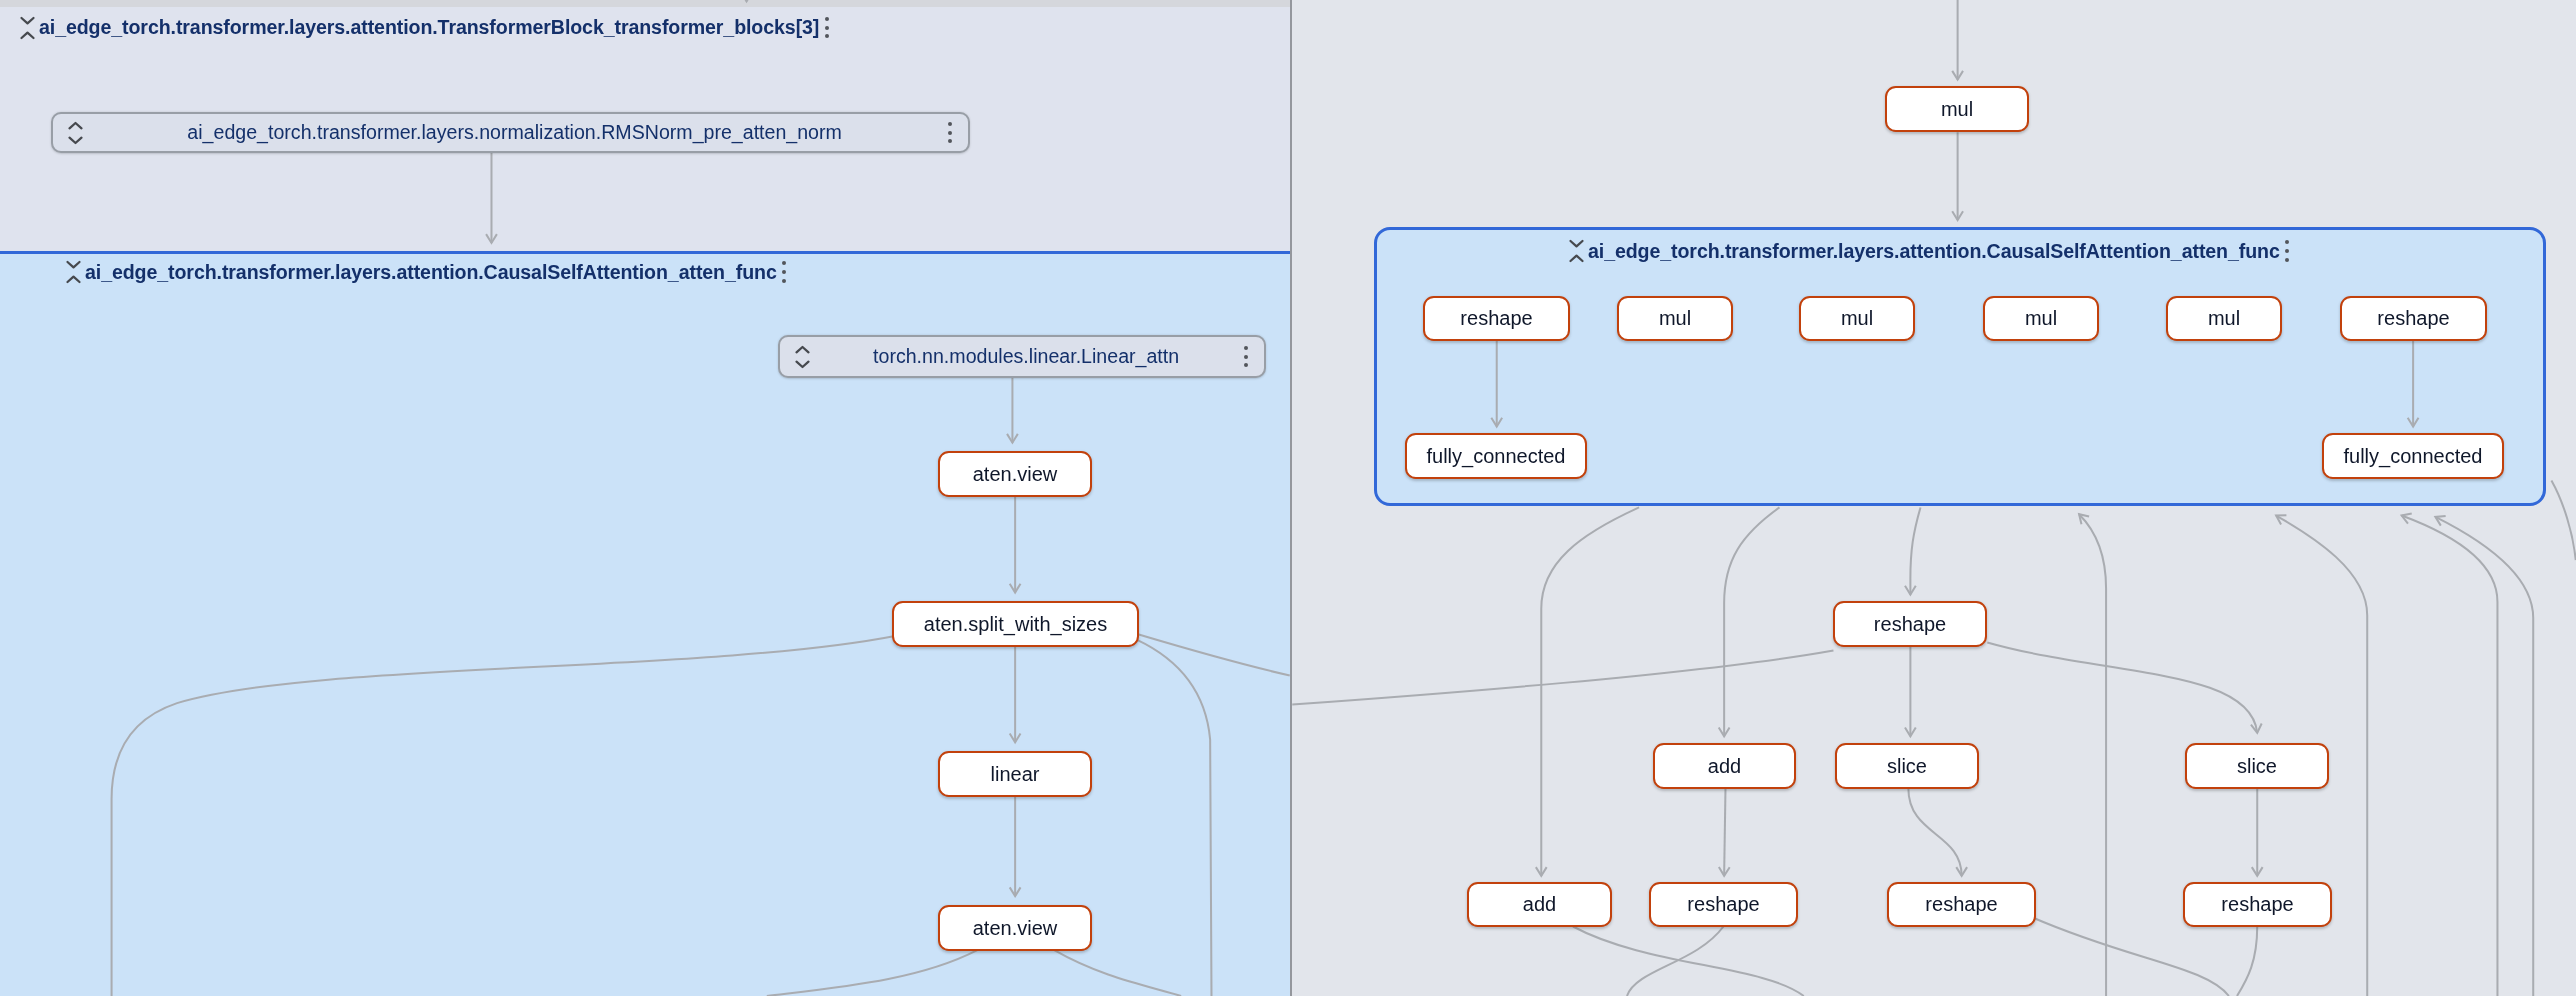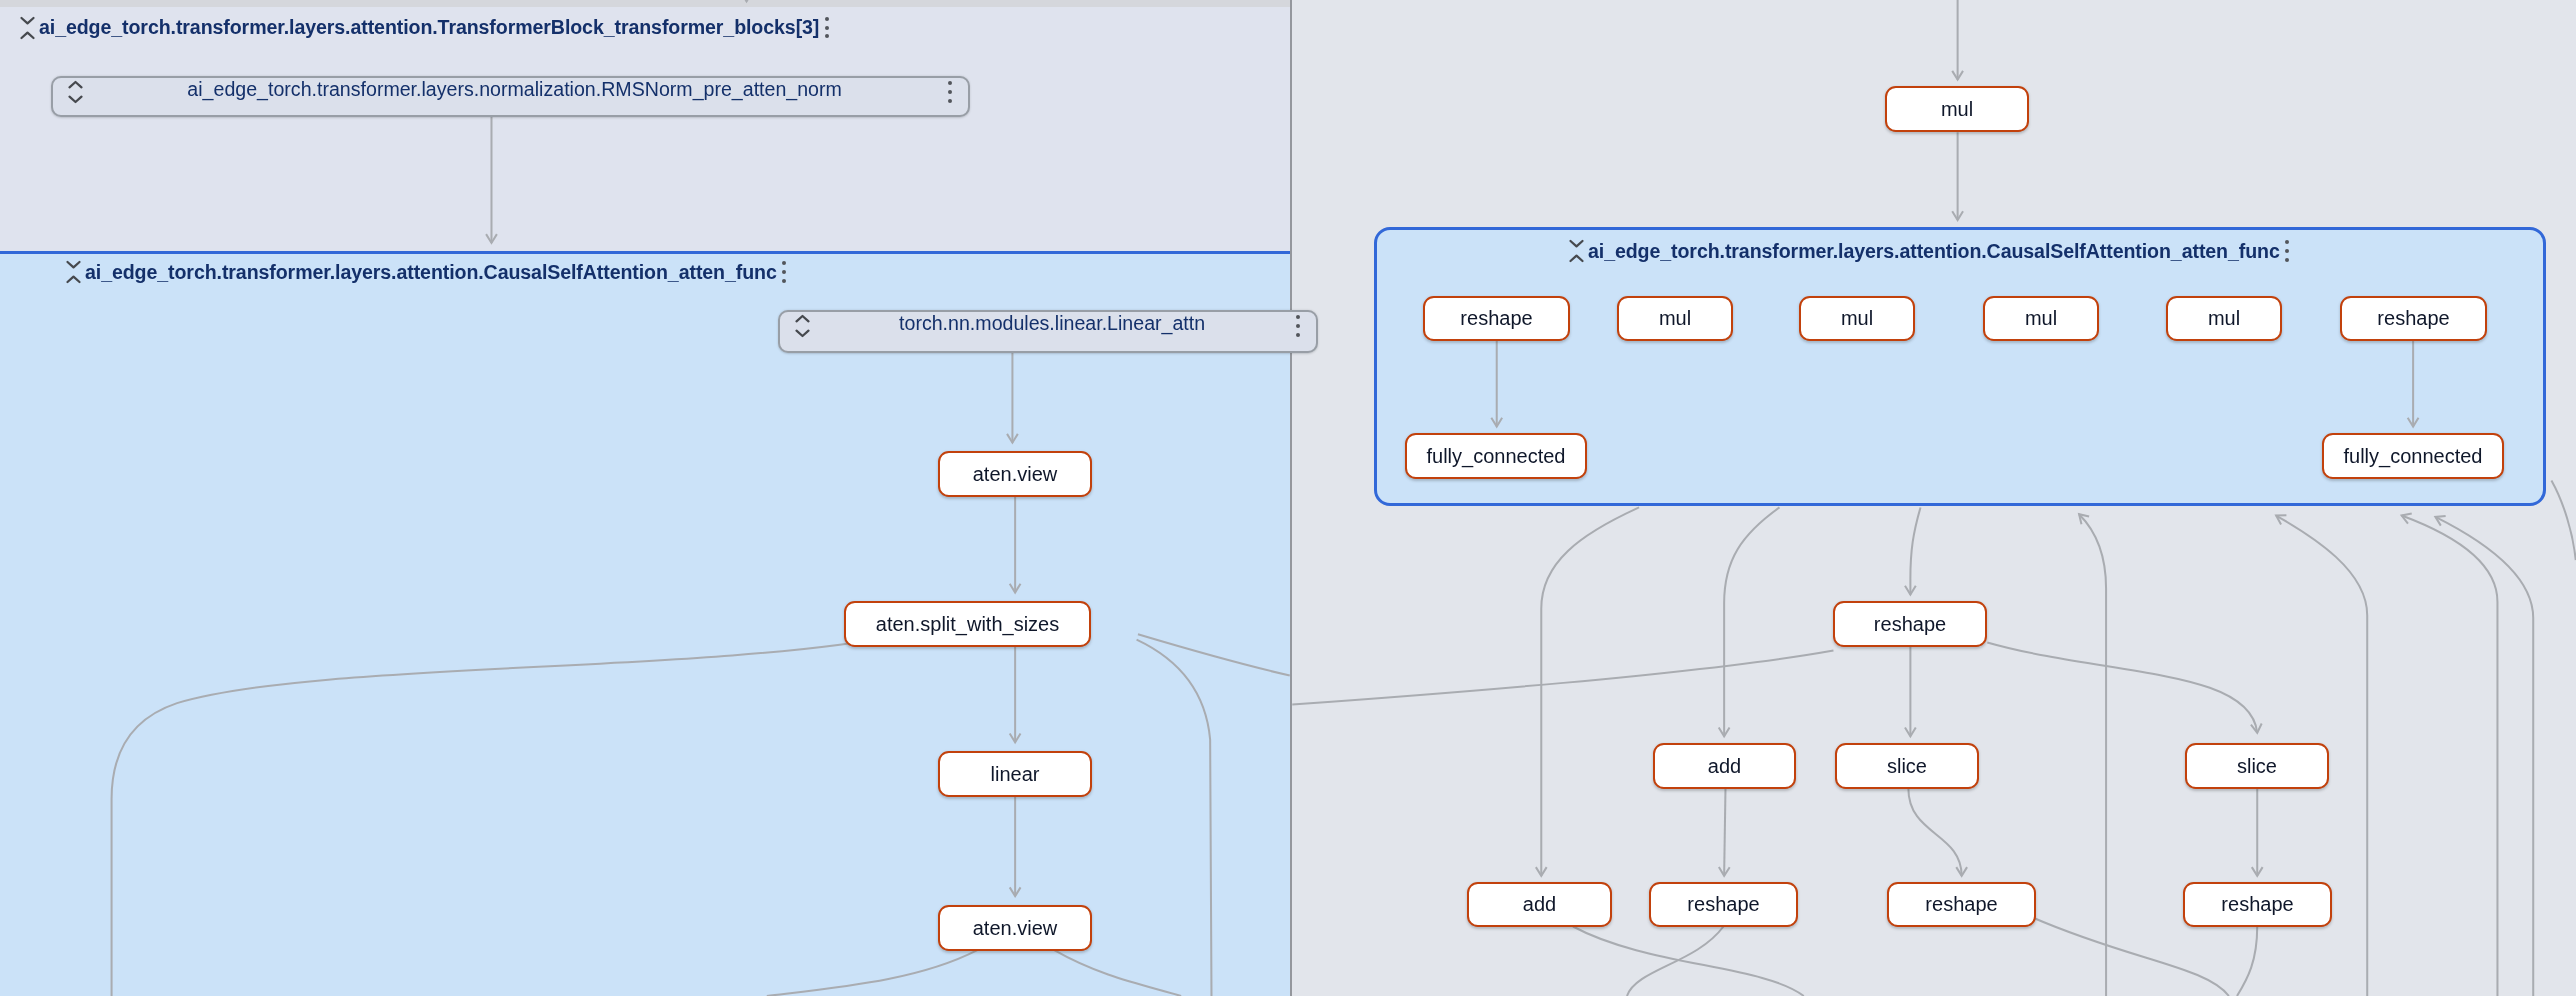--- a/index.html
+++ b/index.html
@@ -22,22 +22,22 @@
 
   
   .trow{position:absolute;display:flex;align-items:center;z-index:3;white-space:nowrap;}
   .trow .tlabel{font-size:19.6px;font-weight:700;letter-spacing:-0.1px;color:#14306a;}
 
   
   .node{position:absolute;z-index:3;background:#ffffff;border:2px solid #c2410c;border-radius:10.8px;
         display:flex;align-items:center;justify-content:center;box-sizing:border-box;
         font-size:20px;color:#0f172a;box-shadow:0 1.4px 2.7px rgba(60,64,67,.28);white-space:nowrap;}
   .cnode{position:absolute;z-index:3;background:#dbe0eb;border:2px solid #989ea6;border-radius:10px;
-         display:flex;align-items:flex-start;box-sizing:border-box;padding:0 10.8px;gap:9.5px;
-         box-shadow:0 0.7px 2px rgba(60,64,67,.22);white-space:nowrap;}
+         display:flex;align-items:center;box-sizing:border-box;padding:0 10.8px;gap:9.5px;
+         box-shadow:0 0.7px 2px rgba(60,64,67,.22);white-space:nowrap;margin-top:36px;}
   .cnode .clabel{flex:1;text-align:center;font-size:19.6px;font-weight:500;color:#14306a;}
 
   
   .chev{flex:0 0 auto;display:block;}
   .chev path{fill:none;stroke:#46494e;stroke-width:3.4px;stroke-linecap:round;stroke-linejoin:round;}
   .kebab{display:flex;flex-direction:column;gap:4.7px;align-items:center;padding:3.4px 5.4px;flex:0 0 auto;cursor:pointer;}
   .kebab i{width:4px;height:4px;border-radius:50%;background:#52555b;display:block;}
 </style>
 </head>
 <body>
@@ -99,37 +99,37 @@
         <path d="M8,36 L17,28 L26,36"></path>
     </svg>
     <span class="tlabel">ai_edge_torch.transformer.layers.attention.CausalSelfAttention_atten_func</span>
     <span class="kebab">
         <i></i>
         <i></i>
         <i></i>
       </span>
   </div>
 
-  <div class="cnode" style="left:778px;top:310px;width:540px;height:43px">
+  <div class="cnode" style="left:778px;top:299px;width:488px;height:43px">
     <svg class="chev" width="23" height="28" viewBox="0 0 34 42">
       <path d="M8,14 L17,6 L26,14"></path>
         <path d="M8,28 L17,36 L26,28"></path>
     </svg>
     <span class="clabel">torch.nn.modules.linear.Linear_attn</span>
     <span class="kebab">
         <i></i>
         <i></i>
         <i></i>
       </span>
   </div>
 
   <div class="node" style="left:938px;top:451px;width:154px;height:46px">
     <span>aten.view</span>
   </div>
-  <div class="node" style="left:844px;top:601px;width:247px;height:46px">
+  <div class="node" style="left:892px;top:601px;width:247px;height:46px">
     <span>aten.split_with_sizes</span>
   </div>
   <div class="node" style="left:938px;top:751px;width:154px;height:46px">
     <span>linear</span>
   </div>
   <div class="node" style="left:938px;top:905px;width:154px;height:46px">
     <span>aten.view</span>
   </div>
 
   <div class="abs divider"></div>

